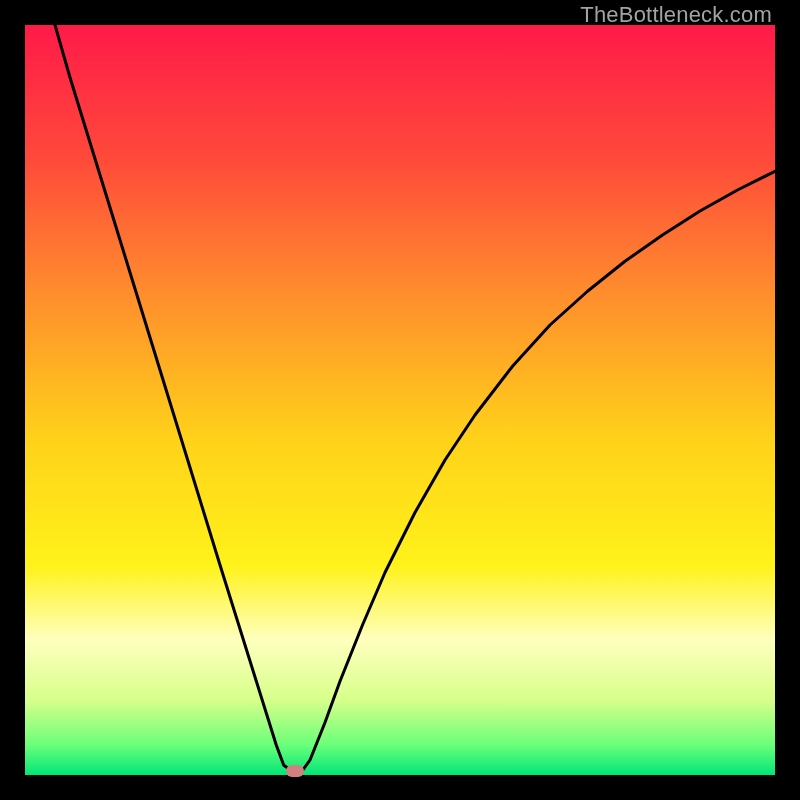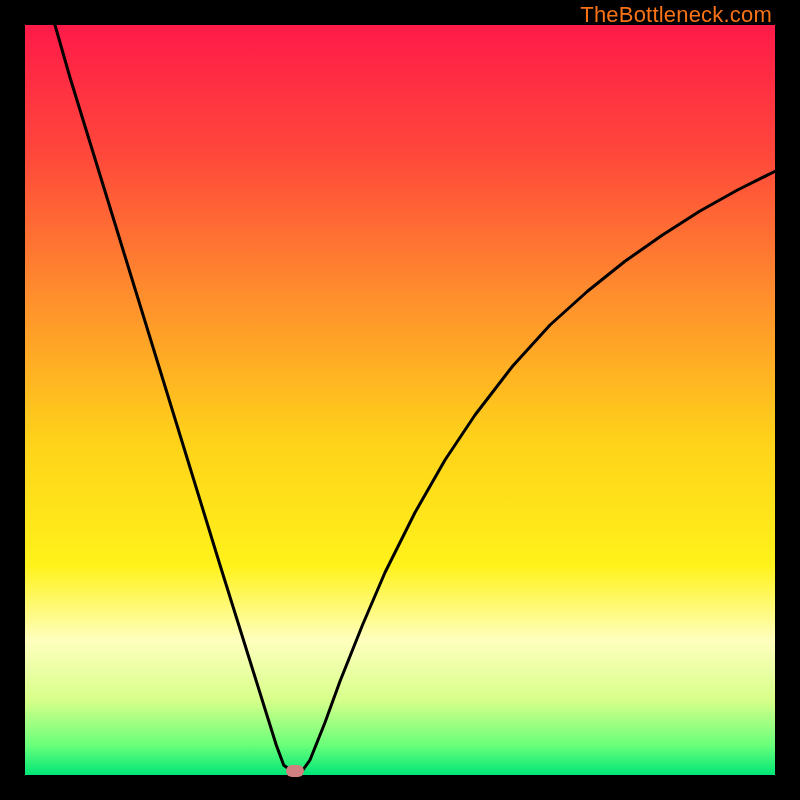--- a/index.html
+++ b/index.html
@@ -23,21 +23,21 @@
     position: absolute;
     left: 0;
     top: 0;
     width: 750px;
     height: 750px;
   }
   .watermark {
     position: absolute;
     top: 2px;
     right: 28px;
-    color: #f97316;
+    color: #a3a3a3;
     font-size: 22px;
     font-weight: 500;
     letter-spacing: 0.2px;
   }
   .curve-svg {
     position: absolute;
     left: 0;
     top: 0;
     width: 750px;
     height: 750px;

